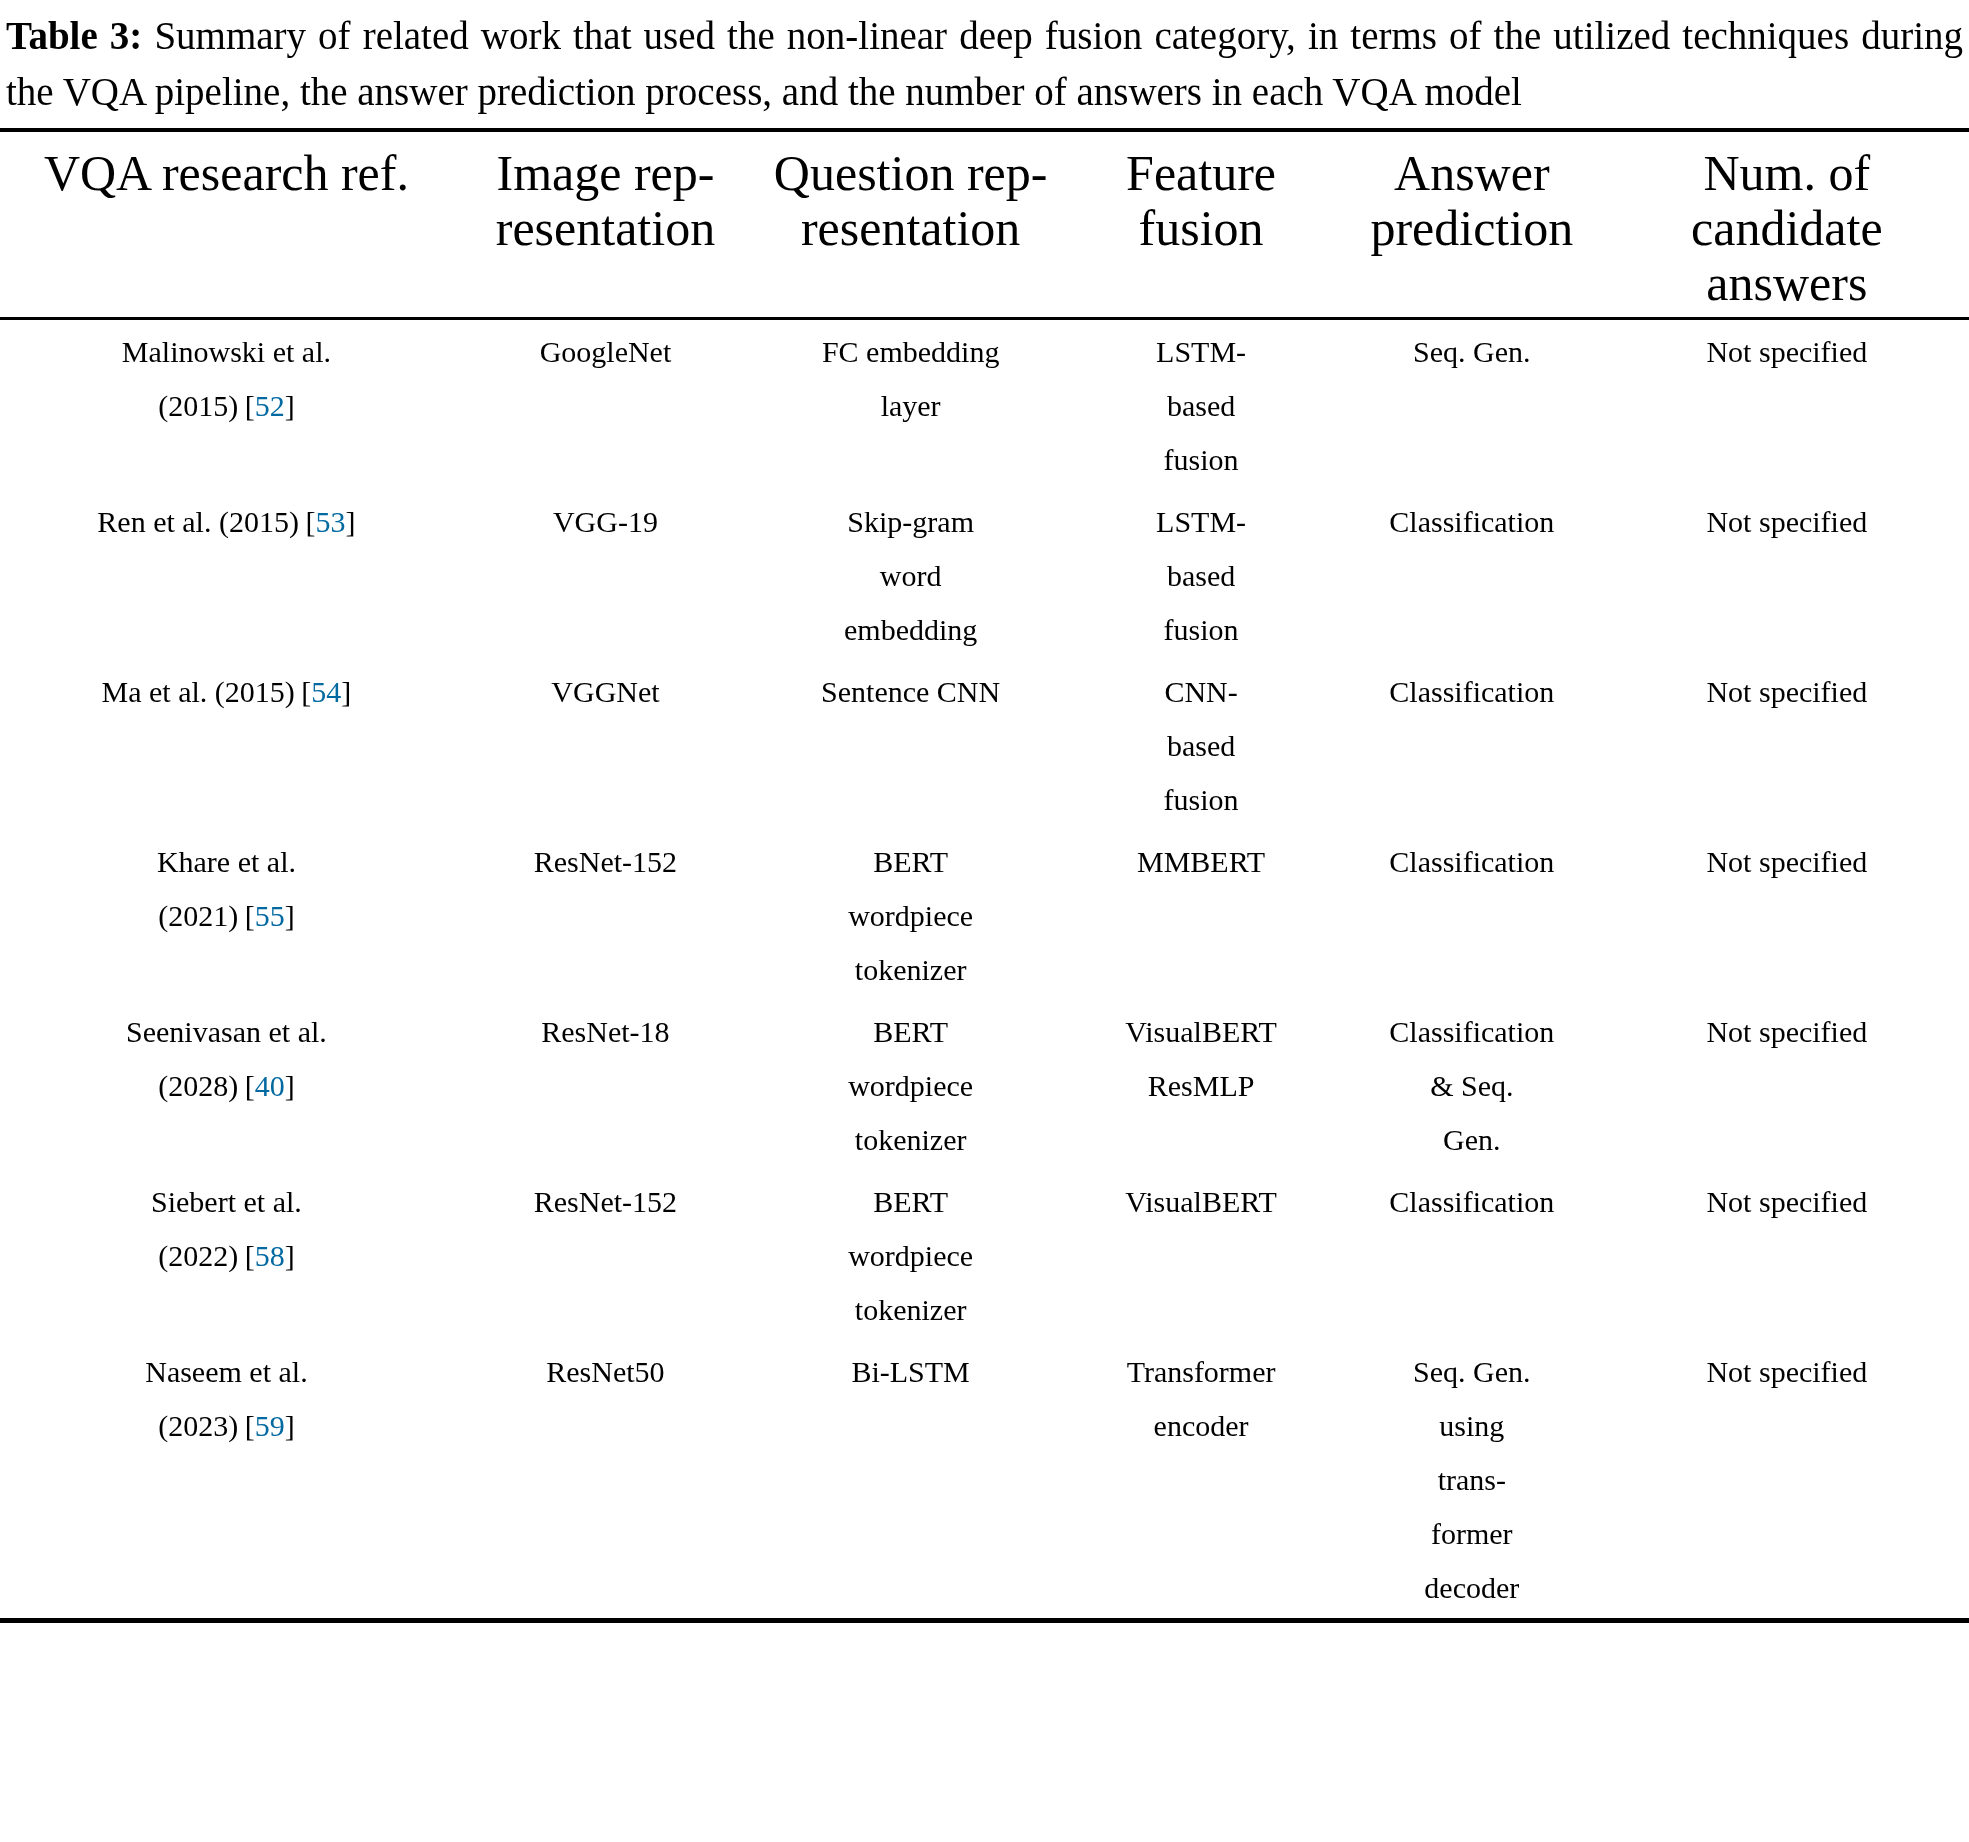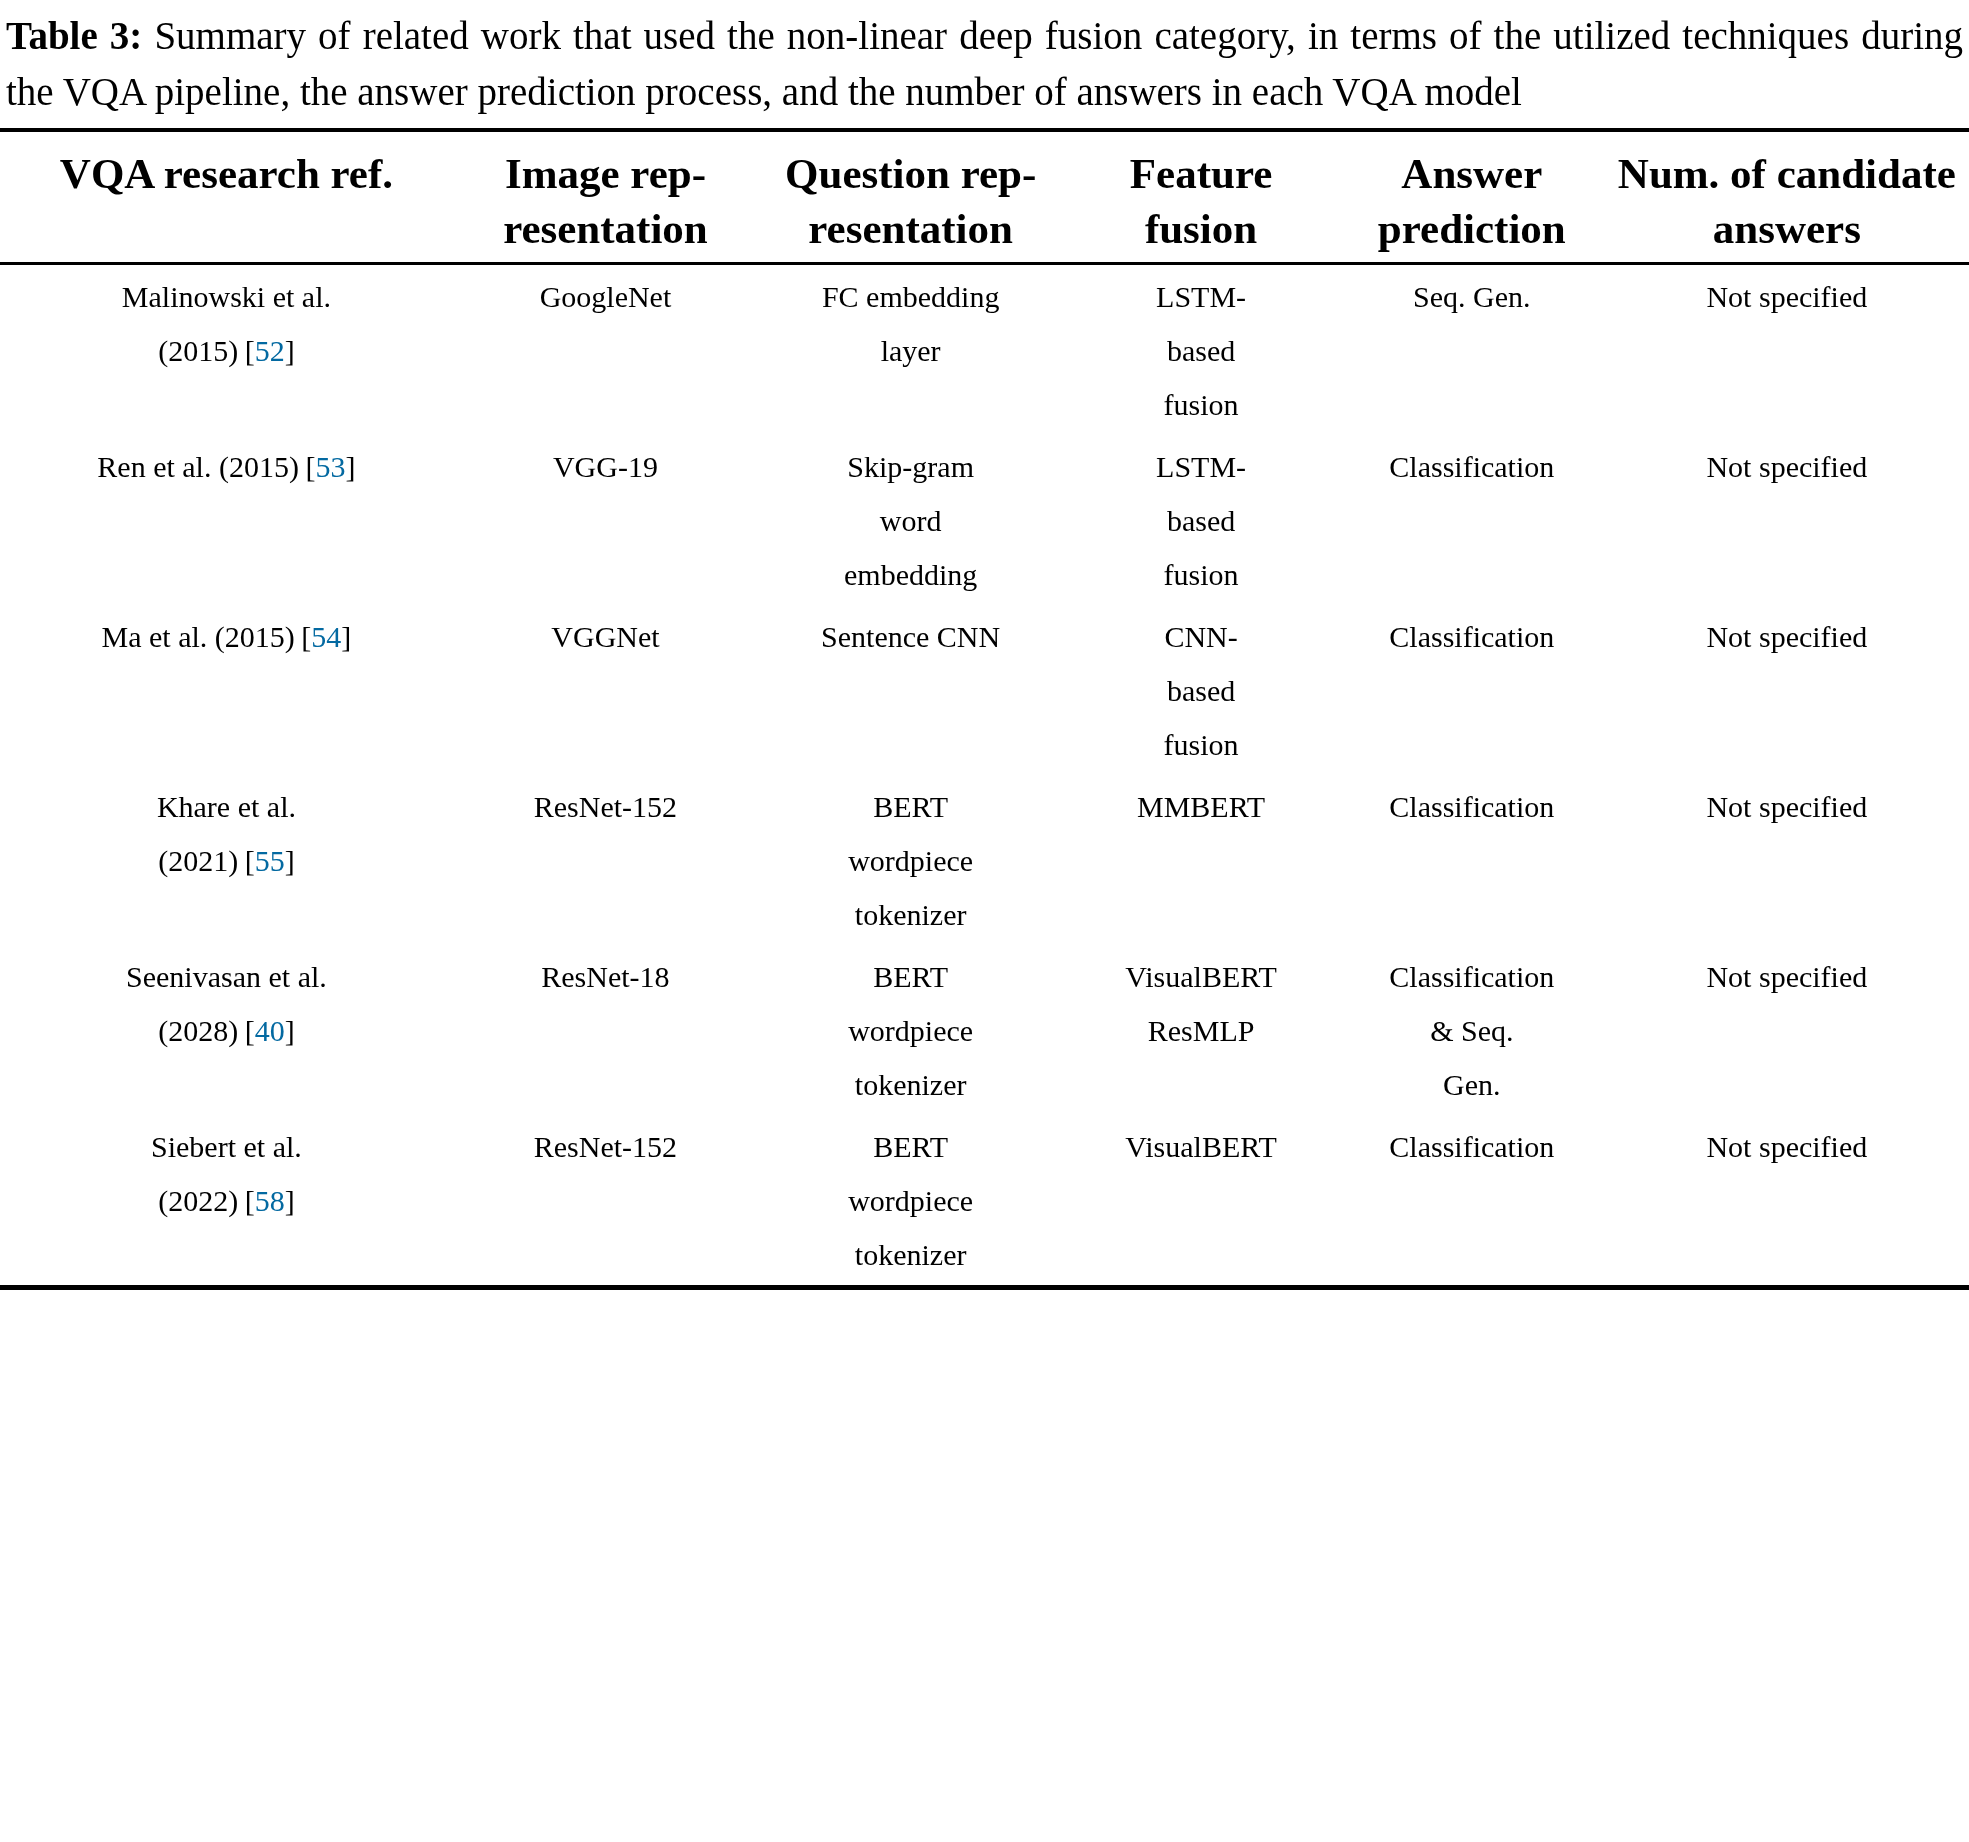--- a/index.html
+++ b/index.html
@@ -32,22 +32,22 @@
     border-top: 4px solid #000;
     border-bottom: 5px solid #000;
   }
   table.vqa col.c1 { width: 23%; }
   table.vqa col.c2 { width: 15.5%; }
   table.vqa col.c3 { width: 15.5%; }
   table.vqa col.c4 { width: 14%; }
   table.vqa col.c5 { width: 13.5%; }
   table.vqa col.c6 { width: 18.5%; }
   table.vqa thead th {
-    font-weight: bold;
-    font-size: 43px;
+    font-weight: normal;
+    font-size: 50px;
     line-height: 55px;
     text-align: center;
     vertical-align: top;
     white-space: pre-line;
     padding: 14px 4px 6px 4px;
     border-bottom: 3px solid #000;
   }
   table.vqa tbody td {
     font-size: 30px;
     line-height: 54px;
@@ -155,14 +155,28 @@
       <td><span>Siebert et al.
 (2022)</span><span class="brk-open">[</span><span class="ref-num">58</span><span>]</span></td>
       <td>ResNet-152</td>
       <td>BERT
 wordpiece
 tokenizer</td>
       <td>VisualBERT</td>
       <td>Classification</td>
       <td>Not specified</td>
     </tr>
+    <tr>
+      <td><span>Naseem et al.
+(2023)</span><span class="brk-open">[</span><span class="ref-num">59</span><span>]</span></td>
+      <td>ResNet50</td>
+      <td>Bi-LSTM</td>
+      <td>Transformer
+encoder</td>
+      <td>Seq. Gen.
+using
+trans-
+former
+decoder</td>
+      <td>Not specified</td>
+    </tr>
   </tbody>
 </table>
 
 </body></html>

